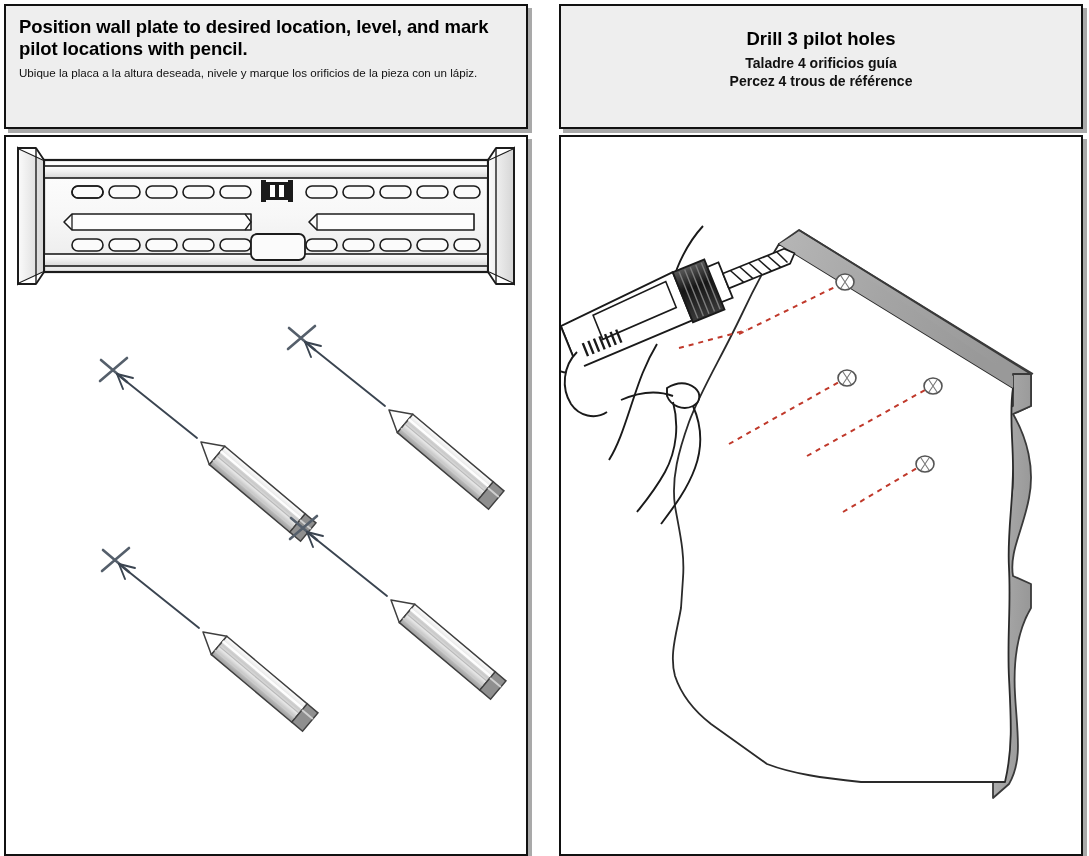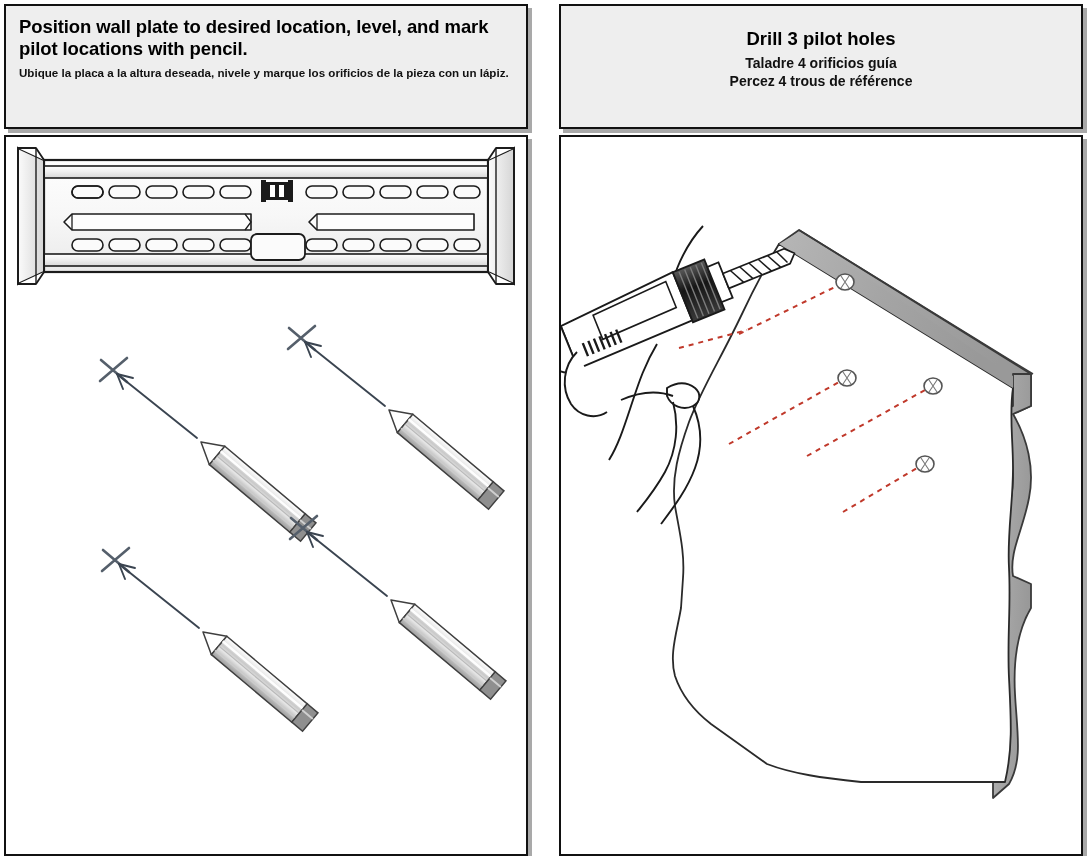--- a/index.html
+++ b/index.html
@@ -69,21 +69,21 @@
     font-size: 18.5px;
     line-height: 1.18;
     font-weight: bold;
     color: #000000;
     letter-spacing: -0.1px;
   }
   .sub-line {
     margin: 0;
     font-size: 11.6px;
     line-height: 1.28;
-    font-weight: bold;
+    font-weight: normal;
     color: #111111;
   }
   .sub-es { margin-bottom: 9px; }
 
   .r-head {
     text-align: center;
     padding-top: 22px;
   }
   .r-title {
     margin: 0 0 5px 0;

